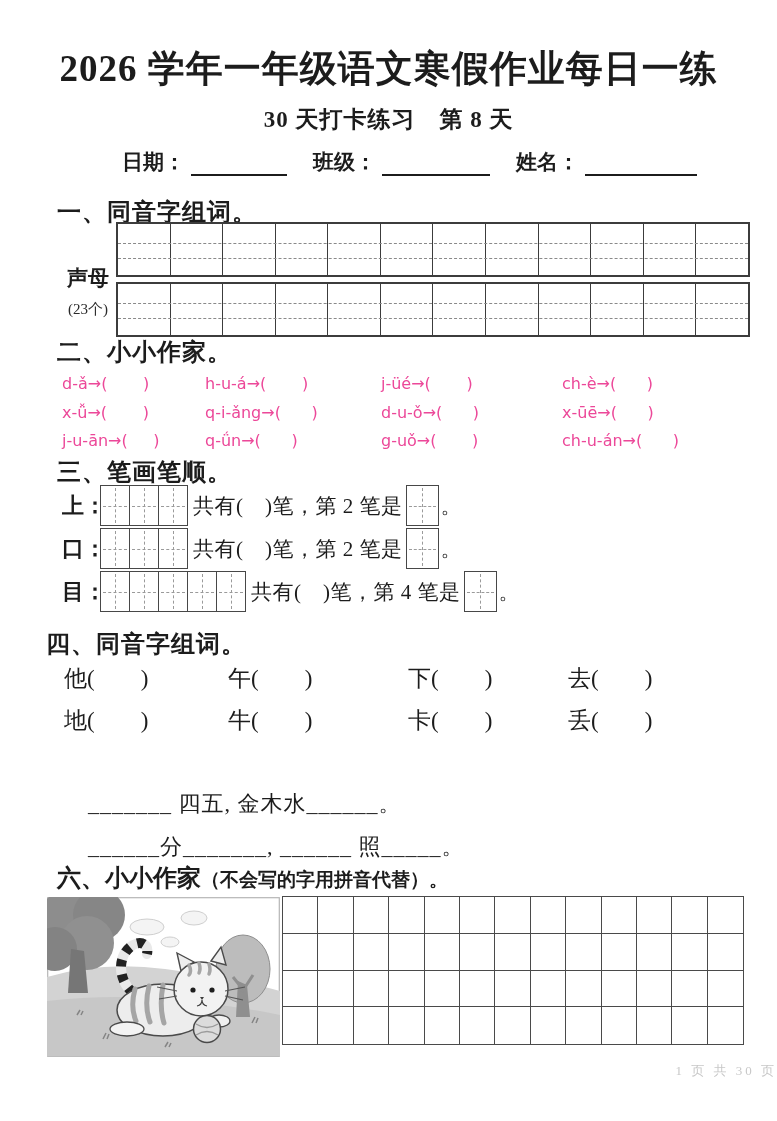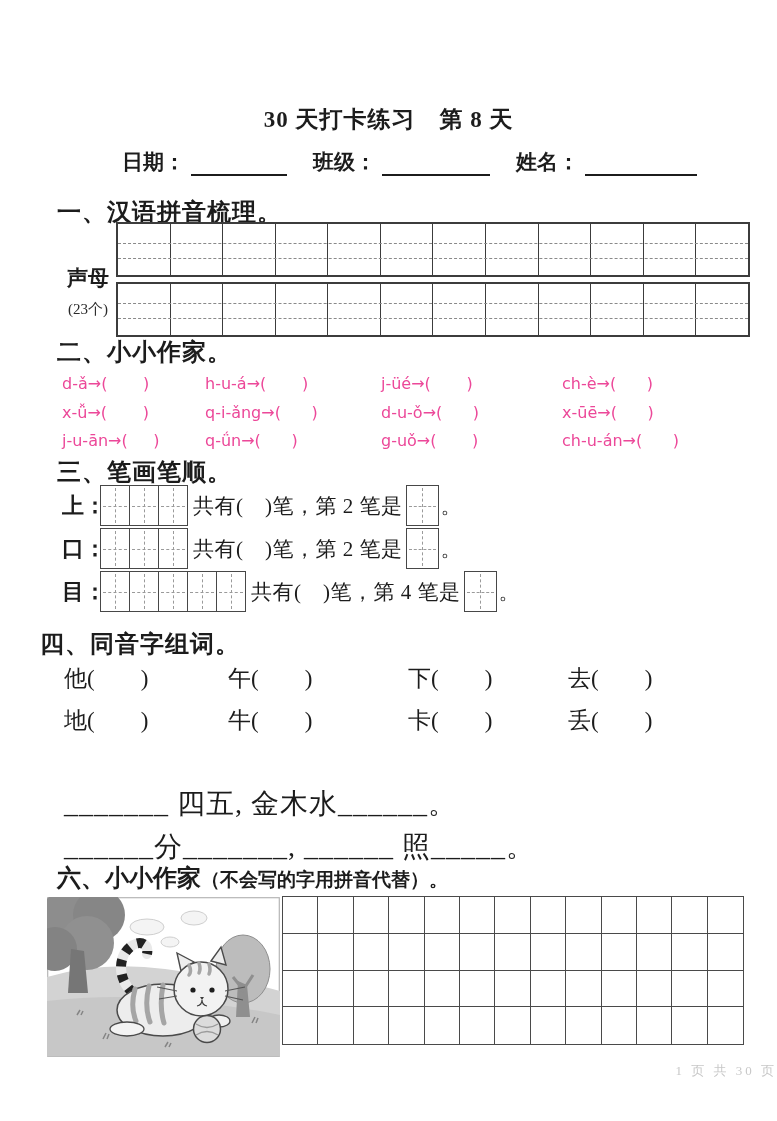--- a/index.html
+++ b/index.html
@@ -32,57 +32,58 @@
   .s3row{display:flex;align-items:center;height:43px;}
   .s3char{width:38px;font-size:22px;font-weight:600;}
   .tzgrid{display:flex;border:1.7px solid #474747;background:#fff;}
   .tzg{position:relative;width:28px;height:39px;border-right:1.4px solid #474747;box-sizing:content-box;}
   .tzgrid .tzg:last-child{border-right:none;}
   .tzg::before{content:"";position:absolute;left:2px;right:2px;top:50%;border-top:1px dashed #9a9a9a;}
   .tzg::after{content:"";position:absolute;top:2px;bottom:2px;left:50%;border-left:1px dashed #9a9a9a;}
   .tzbox{border:1.7px solid #474747;margin-left:3px;width:31px;}
   .s3text{font-size:21px;margin-left:5px;letter-spacing:0.5px;}
   .s3suffix{font-size:21px;margin-left:2px;}
-  .s4h{top:628px;left:40px;}
+  .s4h{top:628px;left:46px;}
   .s4grid{top:664px;left:64px;width:690px;display:grid;grid-template-columns:164px 180px 160px 1fr;
           row-gap:12px;font-size:23px;line-height:30px;white-space:pre;}
   .s5h{top:746px;left:57px;}
-  .s5lines{top:782px;left:64px;font-size:28px;line-height:43px;letter-spacing:1px;}
+  .s5lines{top:782px;left:88px;font-size:22px;line-height:43px;letter-spacing:1px;}
   .s6h{top:862px;left:57px;font-size:24px;font-weight:700;}
   .s6note{font-size:19px;font-weight:600;letter-spacing:0;}
   .illus{top:897px;left:47px;width:233px;height:160px;}
   .s6grid{top:896px;left:282px;display:grid;border:1.7px solid #4a4a4a;background:#fff;}
   .s6cell{border-right:1.3px solid #4a4a4a;border-bottom:1.3px solid #4a4a4a;}
   .s6cell.lastcol{border-right:none;}
   .s6cell.lastrow{border-bottom:none;}
   .footer{top:1062px;left:0;right:0;text-align:right;color:#c8c8c8;font-size:13px;letter-spacing:3px;}
 </style>
 </head>
 <body>
 
 <div class="page">
 
+  <div class="abs title">2026 学年一年级语文寒假作业每日一练</div>
   <div class="abs subtitle">30 天打卡练习　第 8 天</div>
 
   <div class="abs meta">
     <span class="meta-item">
       <span>日期：</span>
       <span class="meta-blank mb1"></span>
     </span>
     <span class="meta-item">
       <span>班级：</span>
       <span class="meta-blank mb2"></span>
     </span>
     <span class="meta-item">
       <span>姓名：</span>
       <span class="meta-blank mb3"></span>
     </span>
   </div>
 
-  <div class="abs sech s1h">一、汉语拼音梳理。</div>
+  <div class="abs sech s1h">一、同音字组词。</div>
   <div class="abs s1side">
     <div class="s1label">声母</div>
     <div class="s1note">(23个)</div>
   </div>
   <div class="abs pgrid" id="pgrid">
       <div class="pline">
         <div class="pcell"></div>
         <div class="pcell"></div>
         <div class="pcell"></div>
         <div class="pcell"></div>

